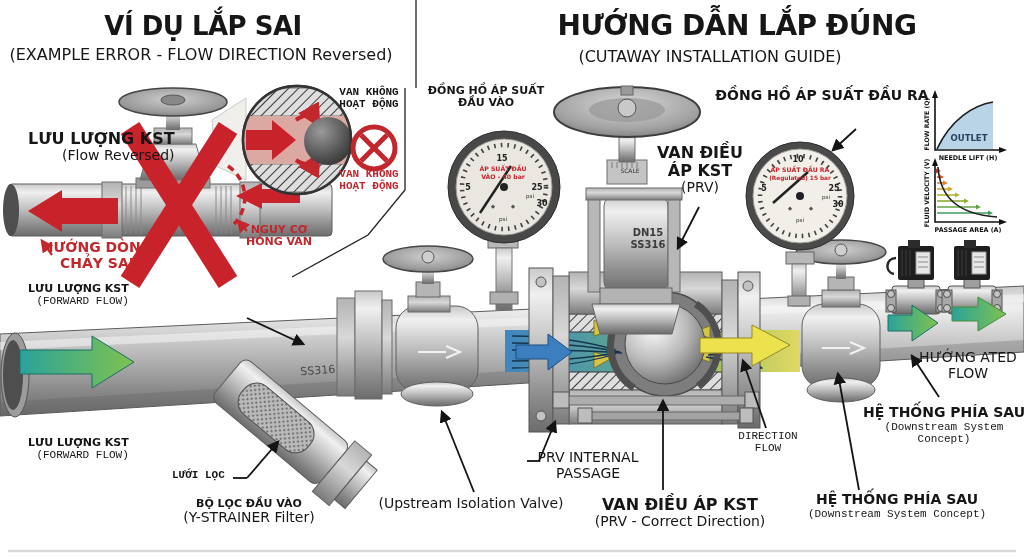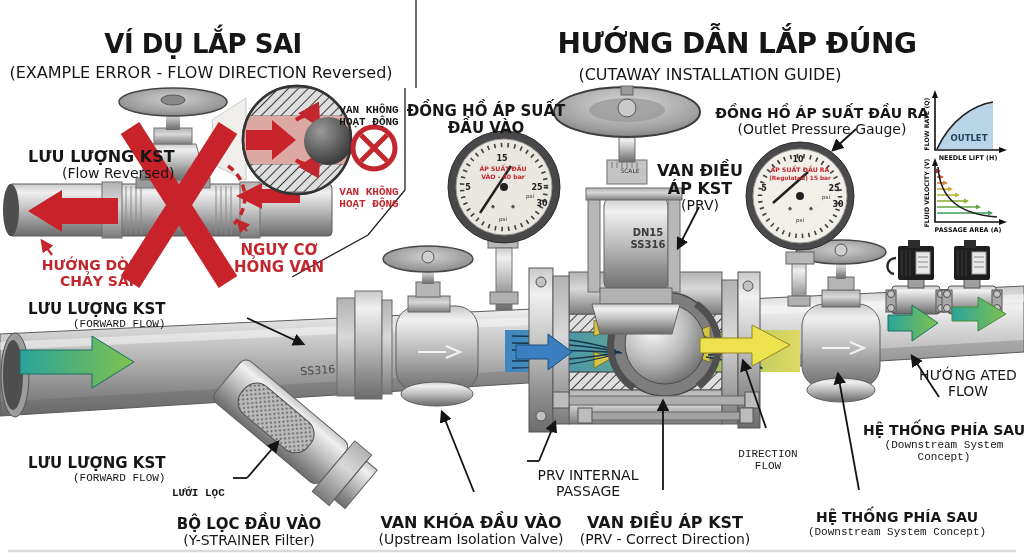--- a/index.html
+++ b/index.html
@@ -1,26 +1,26 @@
 <!DOCTYPE html>
 <html><head>
 <meta charset="utf-8">
 <style>
   html,body{margin:0;padding:0;background:#ffffff;}
   .stage{position:relative;width:1024px;height:559px;background:#fff;overflow:hidden;
          font-family:"DejaVu Sans","Liberation Sans",sans-serif;color:#161616;}
   .scene{position:absolute;left:0;top:0;}
-  .lbl{position:absolute;text-align:center;transform:translateX(-50%);line-height:1.13;white-space:nowrap;margin-top:18px;}
+  .lbl{position:absolute;text-align:center;transform:translateX(-50%);line-height:1.13;white-space:nowrap;}
   .la{transform:none;text-align:right;}
   .b{font-weight:bold;}
   .red{color:#c1272d;}
   .fs28{font-size:28px;letter-spacing:-0.5px;}
   .fs26{font-size:26px;letter-spacing:-0.5px;}
   .fs16{font-size:16px;}
-  .fs15{font-size:15px;}
+  .fs15{font-size:11px;}
   .fs14{font-size:14px;}
   .fs13{font-size:11px;font-family:Liberation Mono, monospace;}
 </style>
 </head>
 <body>
 
 <div class="stage">
 
 <svg class="scene" width="1024" height="559" viewBox="0 0 1024 559">
   <defs>
@@ -436,21 +436,20 @@
   <div>NGUY CƠ</div>
   <div>HỎNG VAN</div>
 </div>
 
 <div class="lbl b fs15" style="left:486px;top:85px">
   <div>ĐỒNG HỒ ÁP SUẤT</div>
   <div>ĐẦU VÀO</div>
 </div>
 <div class="lbl" style="left:822px;top:88px">
   <div class="b fs14">ĐỒNG HỒ ÁP SUẤT ĐẦU RA</div>
-  <div class="fs14">(Outlet Pressure Gauge)</div>
 </div>
 <div class="lbl" style="left:700px;top:144px">
   <div class="b fs16">VAN ĐIỀU</div>
   <div class="b fs16">ÁP KST</div>
   <div class="fs14">(PRV)</div>
 </div>
 
 <div class="lbl la" style="left:28px;top:283px">
   <div class="b fs15">LƯU LƯỢNG KST</div>
   <div class="fs13">(FORWARD FLOW)</div>
@@ -458,28 +457,27 @@
 <div class="lbl la" style="left:28px;top:437px">
   <div class="b fs15">LƯU LƯỢNG KST</div>
   <div class="fs13">(FORWARD FLOW)</div>
 </div>
 <div class="lbl la b fs13" style="left:172px;top:469px">LƯỚI LỌC</div>
 <div class="lbl" style="left:249px;top:498px">
   <div class="b fs15">BỘ LỌC ĐẦU VÀO</div>
   <div class="fs14">(Y-STRAINER Filter)</div>
 </div>
 <div class="lbl" style="left:471px;top:496px">
-  <div class="b fs16">VAN KHÓA ĐẦU VÀO</div>
   <div class="fs14">(Upstream Isolation Valve)</div>
 </div>
 <div class="lbl fs14" style="left:588px;top:450px">
   <div>PRV INTERNAL</div>
   <div>PASSAGE</div>
 </div>
-<div class="lbl" style="left:665px;top:496px">
+<div class="lbl" style="left:680px;top:496px">
   <div class="b fs16">VAN ĐIỀU ÁP KST</div>
   <div class="fs14">(PRV - Correct Direction)</div>
 </div>
 <div class="lbl fs13" style="left:768px;top:430px">
   <div>DIRECTION</div>
   <div>FLOW</div>
 </div>
 <div class="lbl fs14" style="left:968px;top:350px">
   <div>HƯỚNG ATED</div>
   <div>FLOW</div>

